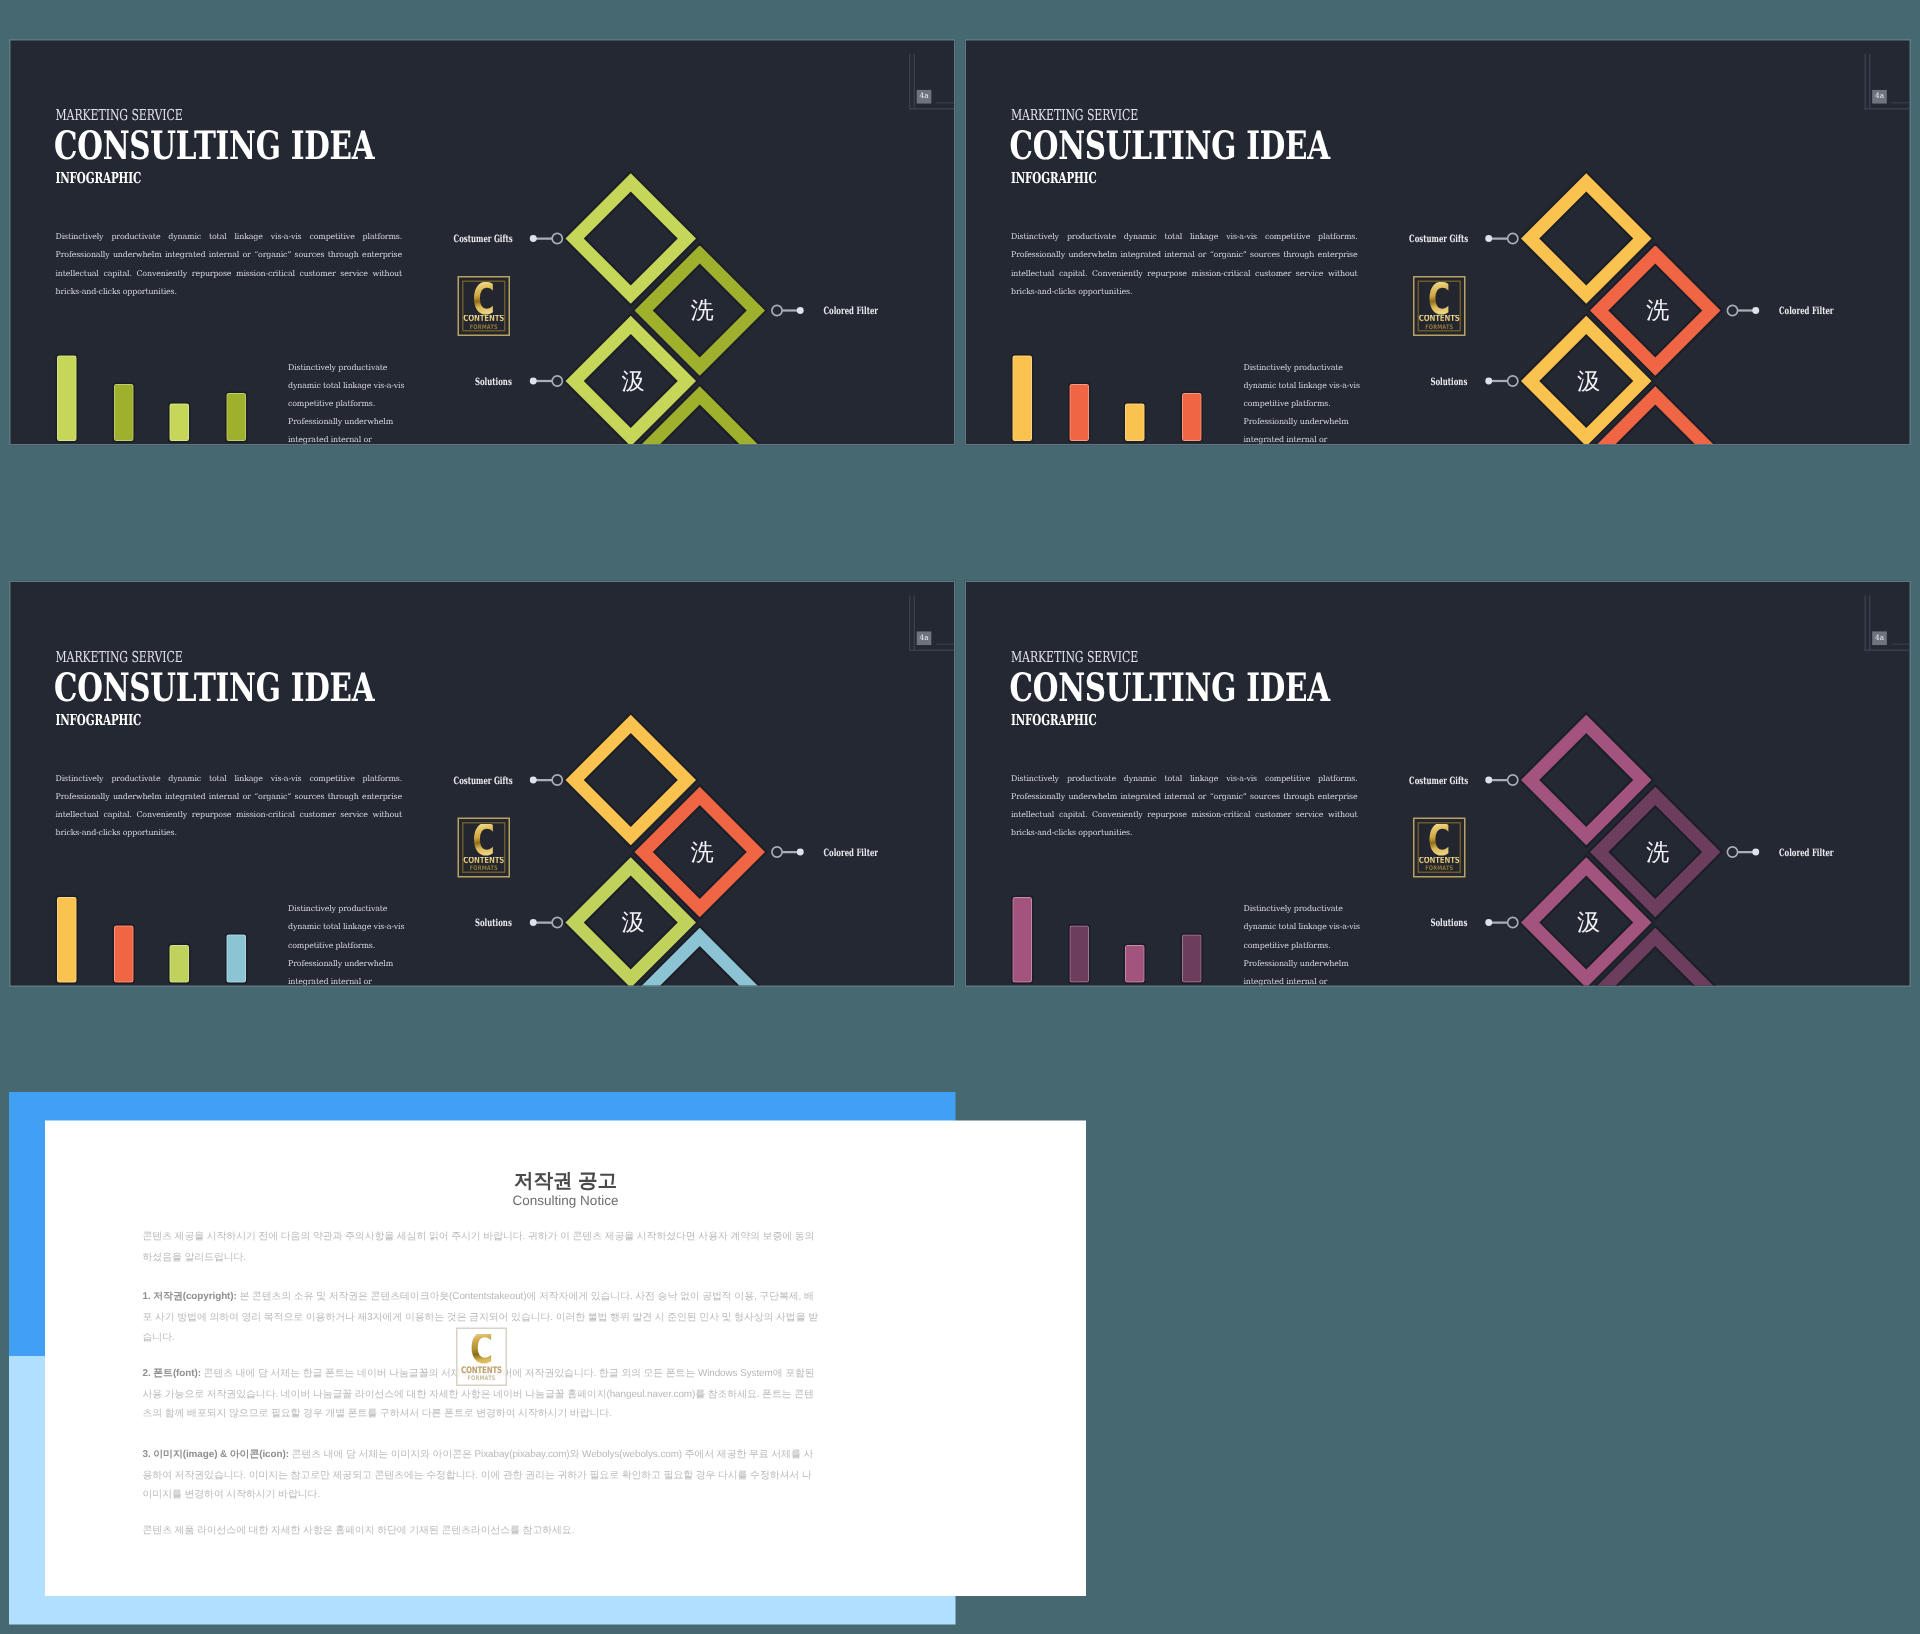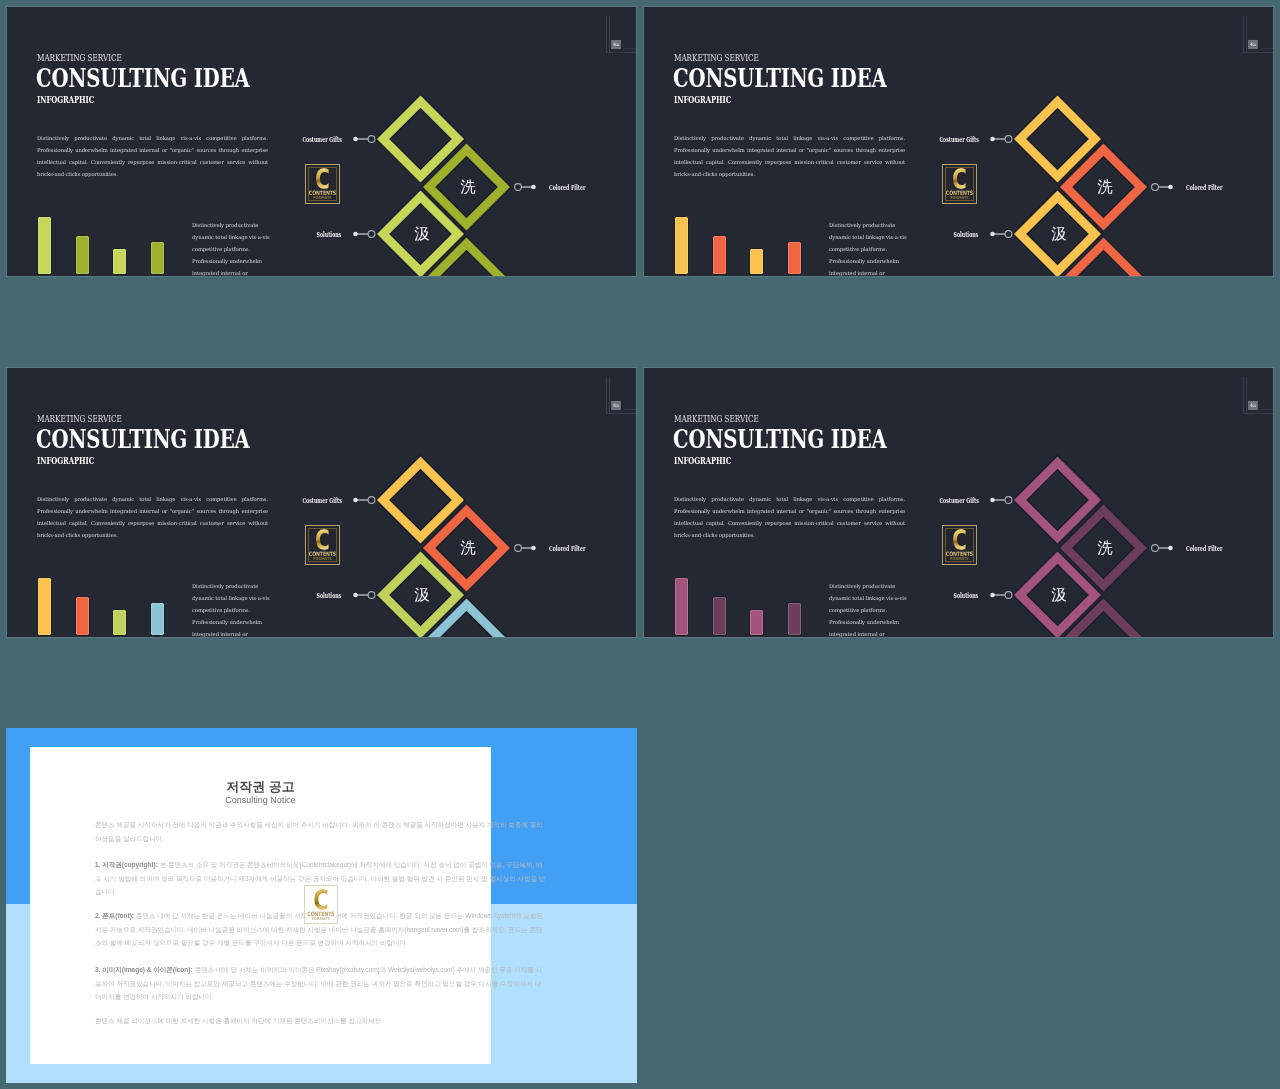--- a/index.html
+++ b/index.html
@@ -1,21 +1,21 @@
 <!DOCTYPE html>
 <html><head>
 <meta charset="utf-8">
 <title>Consulting Idea Infographic Template Preview</title>
 <style>
   html,body{margin:0;padding:0;}
   body{width:1280px;height:1089px;background:#466871;font-family:"Liberation Sans",sans-serif;overflow:hidden;}
   .stage{position:relative;width:1280px;height:1089px;}
 
   .slide{position:absolute;width:631px;height:271px;background:#242832;border:1px solid #5c7983;
-         box-sizing:border-box;overflow:hidden;}
+         box-sizing:border-box;overflow:hidden;margin-top:20px;}
 
   .eyebrow{position:absolute;left:30px;top:46px;font-family:"DejaVu Serif",serif;font-size:10px;
            letter-spacing:-.1px;color:#dfe2e8;line-height:1;transform:scaleX(.73);transform-origin:left top;}
   .title{position:absolute;left:29px;top:58px;font-family:"DejaVu Serif",serif;font-size:26px;
          font-weight:700;color:#ffffff;letter-spacing:-.2px;line-height:1;transform:scaleX(.755);transform-origin:left top;}
   .subtitle{position:absolute;left:30px;top:88px;font-family:"DejaVu Serif",serif;font-size:10px;font-weight:700;
             color:#ffffff;letter-spacing:-.1px;line-height:1;transform:scaleX(.69);transform-origin:left top;}
 
   .lead{position:absolute;left:30px;top:125px;width:306px;font-family:"DejaVu Serif",serif;
         font-size:7px;line-height:16px;color:#d3d6dc;text-align:justify;letter-spacing:-.15px;
@@ -61,21 +61,21 @@
   .corner .v1{left:13px;top:9px;width:1px;height:37px;}
   .corner .v2{left:16px;top:9px;width:1px;height:37px;}
   .corner .h1{left:13px;top:45px;width:38px;height:1px;}
   .corner .h2{left:31px;top:41px;width:20px;height:1px;opacity:.75;}
   .corner .chip{position:absolute;left:16px;top:31px;width:14px;height:13px;background:#6e737e;
        color:#eef1f5;font-family:"DejaVu Serif",serif;font-size:7px;line-height:13px;text-align:center;
        transform:scale(.7);transform-origin:center center;}
 
   .notice{position:absolute;left:6px;top:728px;width:631px;height:355px;
           background:linear-gradient(180deg,#42a0f4 0%,#42a0f4 49.6%,#b0dfff 49.6%,#b0dfff 100%);}
-  .sheet{position:absolute;left:24px;top:19px;width:461px;height:317px;background:#ffffff;}
+  .sheet{position:absolute;left:24px;top:19px;width:694px;height:317px;background:#ffffff;}
   .nt-ko{position:absolute;left:0;right:0;top:34px;text-align:center;font-size:13px;font-weight:700;color:#4a4a4a;line-height:11px;}
   .nt-en{position:absolute;left:0;right:0;top:49px;text-align:center;font-size:9px;color:#6e6e6e;line-height:9px;}
   .npara{position:absolute;left:65px;width:452px;font-size:6.6px;line-height:13.6px;color:#b8b8b8;letter-spacing:-.05px;}
   .npara b{color:#8f8f8f;font-weight:700;}
   .sheet-logo{position:absolute;left:274px;top:138px;width:34px;height:39px;border:1px solid #d9d3c6;box-sizing:border-box;background:rgba(255,255,255,.72);}
   .sheet-logo .c{position:absolute;left:-8px;right:-8px;top:3px;text-align:center;font-family:"DejaVu Sans",sans-serif;
            font-weight:700;font-size:27px;line-height:22px;
            background:linear-gradient(172deg,#f8eebf 0%,#d4af53 22%,#b08e30 44%,#8a6b18 56%,#d8b452 70%,#f5e8ae 100%);
            -webkit-background-clip:text;background-clip:text;color:transparent;
            transform:scaleX(.78) scaleY(1.05);transform-origin:center top;}

